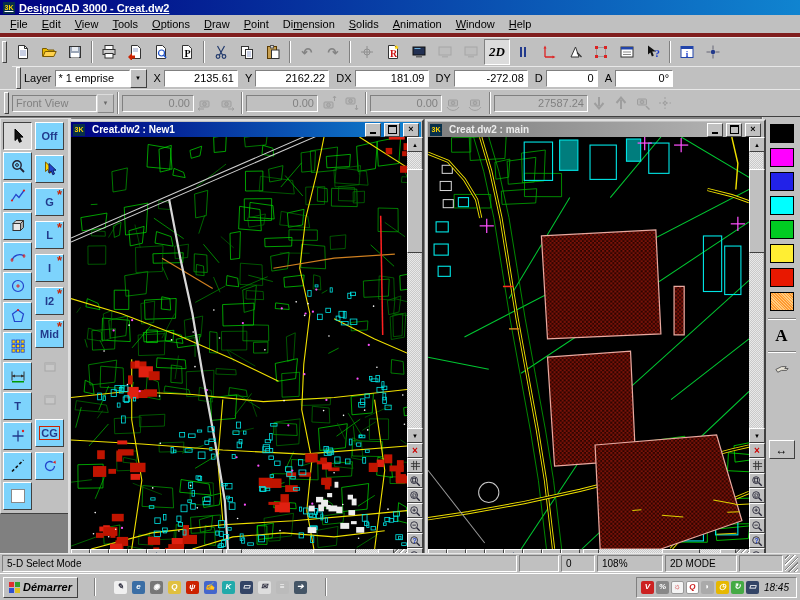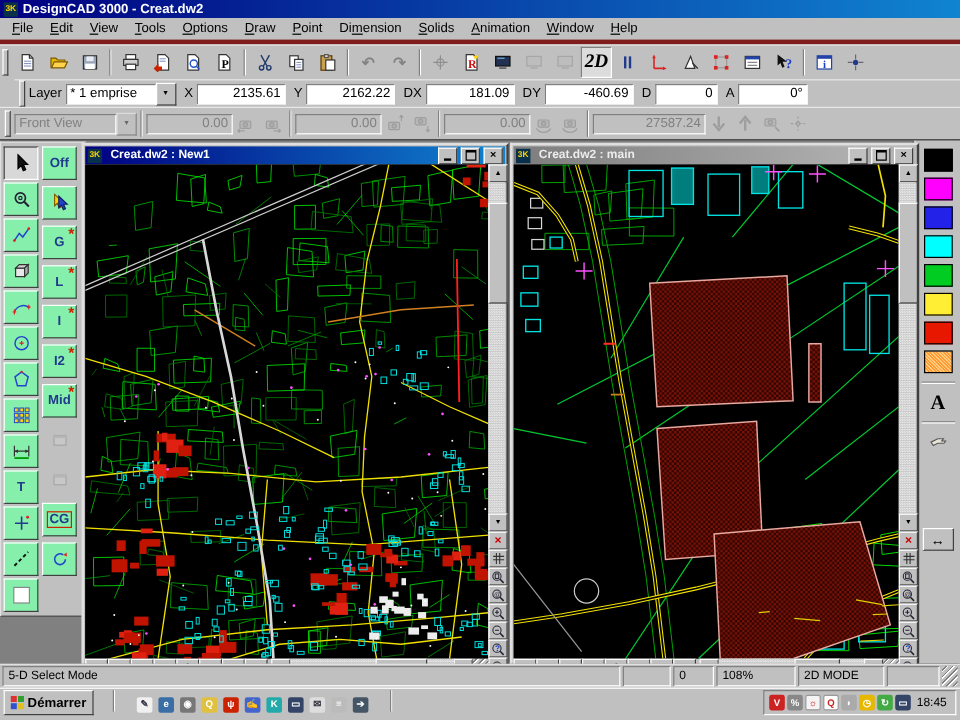--- a/index.html
+++ b/index.html
@@ -2,36 +2,36 @@
 <html><head>
 <meta charset="utf-8">
 <style>
   html,body{margin:0;padding:0;background:#555;}
   #screen{width:800px;height:600px;position:relative;background:#c0c0c0;
     font-family:"Liberation Sans",sans-serif;font-size:11px;color:#000;overflow:hidden;
     display:flex;flex-direction:column;}
   .raised{border:1px solid;border-color:#ffffff #404040 #404040 #ffffff;background:#c0c0c0;}
   
   .titlebar{height:15px;background:linear-gradient(90deg,#000080,#1084d0);display:flex;align-items:center;
-    padding:0 3px;color:#fff;font-weight:bold;font-size:11px;flex:0 0 auto;}
+    padding:0 3px;color:#fff;font-weight:bold;font-size:11px;flex:0 0 auto;text-decoration:underline;}
   .appicon{width:12px;height:12px;background:#08304a;color:#ffd400;font-size:7px;font-weight:bold;
     display:flex;align-items:center;justify-content:center;margin-right:4px;flex:0 0 auto;}
   
   .menubar{height:18px;display:flex;align-items:center;padding-left:3px;flex:0 0 auto;border-bottom:4px solid #7f1d1d;}
   .menu-item{padding:2px 7px;}
   .menu-item u{text-decoration:underline;}
   
   .toolbar{height:28px;display:flex;align-items:center;flex:0 0 auto;border-top:1px solid #e8e8e8;}
   .drag-handle{width:3px;height:20px;border:1px solid;border-color:#fff #404040 #404040 #fff;margin:0 3px 0 2px;}
   .tb-btn{width:24px;height:24px;display:flex;align-items:center;justify-content:center;border:1px solid transparent;}
   .tb-btn svg{display:block;}
   .tb-btn.pressed{border-color:#808080 #fff #fff #808080;background:#dcdcdc;}
   .disabled{opacity:.45;filter:grayscale(1);}
   .tb-sep{width:1px;height:22px;background:#808080;border-right:1px solid #fff;margin:0 3px;}
-  .tb-2d{font-family:"Liberation Serif",serif;font-style:italic;font-weight:bold;font-size:16px;}
+  .tb-2d{font-family:"Liberation Serif",serif;font-style:italic;font-weight:bold;font-size:13px;}
   .uglyph{font-size:13px;color:#223a8c;font-weight:bold;line-height:1;}
   
   .fieldbar{height:22px;display:flex;align-items:center;flex:0 0 auto;border-top:1px solid #e8e8e8;padding-left:2px;margin-left:12px;}
   .flabel{margin:0 3px 0 7px;}
   .ffield{height:15px;background:#fff;border:1px solid;border-color:#808080 #fff #fff #808080;
     display:flex;align-items:center;justify-content:flex-end;padding:0 3px;}
   .ffield.dis{background:#c0c0c0;color:#808080;}
   .combo{display:flex;align-items:center;height:17px;justify-content:space-between;}
   .combo-field{height:15px;background:#fff;border:1px solid;border-color:#808080 #fff #fff #808080;
     display:flex;align-items:center;padding:0 3px;flex:1;white-space:nowrap;overflow:hidden;}
@@ -39,21 +39,21 @@
   .combo-btn{width:15px;height:17px;display:flex;align-items:center;justify-content:center;font-size:6px;}
   .viewbar{height:26px;display:flex;align-items:center;flex:0 0 auto;border-top:1px solid #e8e8e8;padding-left:2px;}
   .vb-btn{width:22px;height:22px;display:flex;align-items:center;justify-content:center;}
   
   .client{flex:1 1 auto;position:relative;background:#808080;border-top:1px solid #404040;overflow:hidden;}
   .palette{position:absolute;left:0;top:1px;width:66px;display:flex;gap:3px;padding:3px 2px;background:#c0c0c0;
     border:1px solid;border-color:#dfdfdf #404040 #404040 #dfdfdf;}
   .pal-col{display:flex;flex-direction:column;gap:2px;align-items:center;}
   .pal-col.b{gap:5px;}
   .pal-btn{width:27px;height:26px;display:flex;align-items:center;justify-content:center;position:relative;
-    border:1px solid;border-color:#fff #404040 #404040 #fff;background:#86efac;}
+    border:1px solid;border-color:#fff #404040 #404040 #fff;background:#7dd3fc;}
   .pal-btn.pressed{border-color:#404040 #fff #fff #404040;background:#d8d8d8;}
   .pal-btn.flat{border-color:transparent;background:transparent;}
   .pal-label{font-weight:bold;color:#223a8c;font-size:11px;font-family:"Liberation Sans",sans-serif;}
   .pal-btn .star{position:absolute;top:-2px;right:1px;color:#cc2200;font-size:13px;font-weight:bold;}
   .pal-label.boxed{border:1px solid #cc2200;padding:0 1px;}
   .window{position:absolute;top:2px;border:2px solid;border-color:#dfdfdf #404040 #404040 #dfdfdf;background:#c0c0c0;padding:1px;}
   .win-title{height:15px;display:flex;align-items:center;gap:3px;padding:0 2px;}
   .window.active .win-title{background:linear-gradient(90deg,#000080,#1084d0);color:#fff;}
   .window.inactive .win-title{background:linear-gradient(90deg,#7d7d7d,#b8b8b8);color:#ececec;}
   .win-title .tt{flex:1;font-weight:bold;font-size:10px;white-space:nowrap;overflow:hidden;}
@@ -89,22 +89,22 @@
   .strip-btn{width:24px;height:22px;display:flex;align-items:center;justify-content:center;margin-bottom:2px;}
   .a-glyph{font-family:"Liberation Serif",serif;font-weight:bold;font-size:17px;color:#000;}
   .resize-btn{margin-top:58px;width:24px;height:17px;display:flex;align-items:center;justify-content:center;font-size:12px;
     border:1px solid;border-color:#fff #404040 #404040 #fff;background:#c0c0c0;}
   
   .statusbar{height:17px;display:flex;gap:2px;align-items:stretch;padding:1px 2px;flex:0 0 auto;border-top:1px solid #e8e8e8;}
   .spanel{border:1px solid;border-color:#808080 #fff #fff #808080;display:flex;align-items:center;padding:0 4px;
     font-size:10px;white-space:nowrap;overflow:hidden;}
   .sgrip{width:13px;background:repeating-linear-gradient(135deg,#c0c0c0 0 2px,#808080 2px 3px,#fff 3px 4px);}
   
-  .taskbar{height:24px;background:#c0c0c0;border-top:1px solid #fff;display:flex;gap:14px;
-    padding:1px 3px;flex:0 0 auto;}
+  .taskbar{height:24px;background:#c0c0c0;border-top:1px solid #fff;display:flex;align-items:center;gap:14px;
+    padding:1px 3px;flex:0 0 auto;font-style:italic;}
   .start-btn{height:19px;display:flex;align-items:center;gap:3px;padding:0 5px;font-weight:bold;
     border:1px solid;border-color:#fff #404040 #404040 #fff;background:#c0c0c0;}
   .winlogo{width:11px;height:11px;display:grid;grid-template-columns:1fr 1fr;grid-template-rows:1fr 1fr;gap:1px;}
   .winlogo i{display:block;}
   .tb-vsep{width:1px;height:18px;background:#808080;border-right:1px solid #fff;margin:0 2px;}
   .ql-btn{width:17px;height:17px;display:flex;align-items:center;justify-content:center;}
   .mini-ico{width:13px;height:13px;border-radius:2px;display:flex;align-items:center;justify-content:center;
     color:#fff;font-size:8px;font-weight:bold;line-height:1;}
   .task-btn{height:19px;width:170px;display:flex;align-items:center;gap:4px;padding:0 4px;font-weight:bold;
     border:1px solid;border-color:#808080 #fff #fff #808080;
@@ -321,21 +321,21 @@
       <div class="combo-btn raised">▼</div>
     </div>
     <span id="coord-fields" style="display:flex;align-items:center">
         <span class="flabel">X</span>
         <div class="ffield" style="width: 66px;">2135.61</div>
         <span class="flabel">Y</span>
         <div class="ffield" style="width: 66px;">2162.22</div>
         <span class="flabel">DX</span>
         <div class="ffield" style="width: 66px;">181.09</div>
         <span class="flabel">DY</span>
-        <div class="ffield" style="width: 66px;">-460.69</div>
+        <div class="ffield" style="width: 66px;">-272.08</div>
         <span class="flabel">D</span>
         <div class="ffield" style="width: 44px;">0</div>
         <span class="flabel">A</span>
         <div class="ffield" style="width: 50px;">0°</div>
       </span>
   </div>
 
   <div class="viewbar" id="viewbar">
     <div class="drag-handle"></div>
     <div class="combo" style="width:102px">

